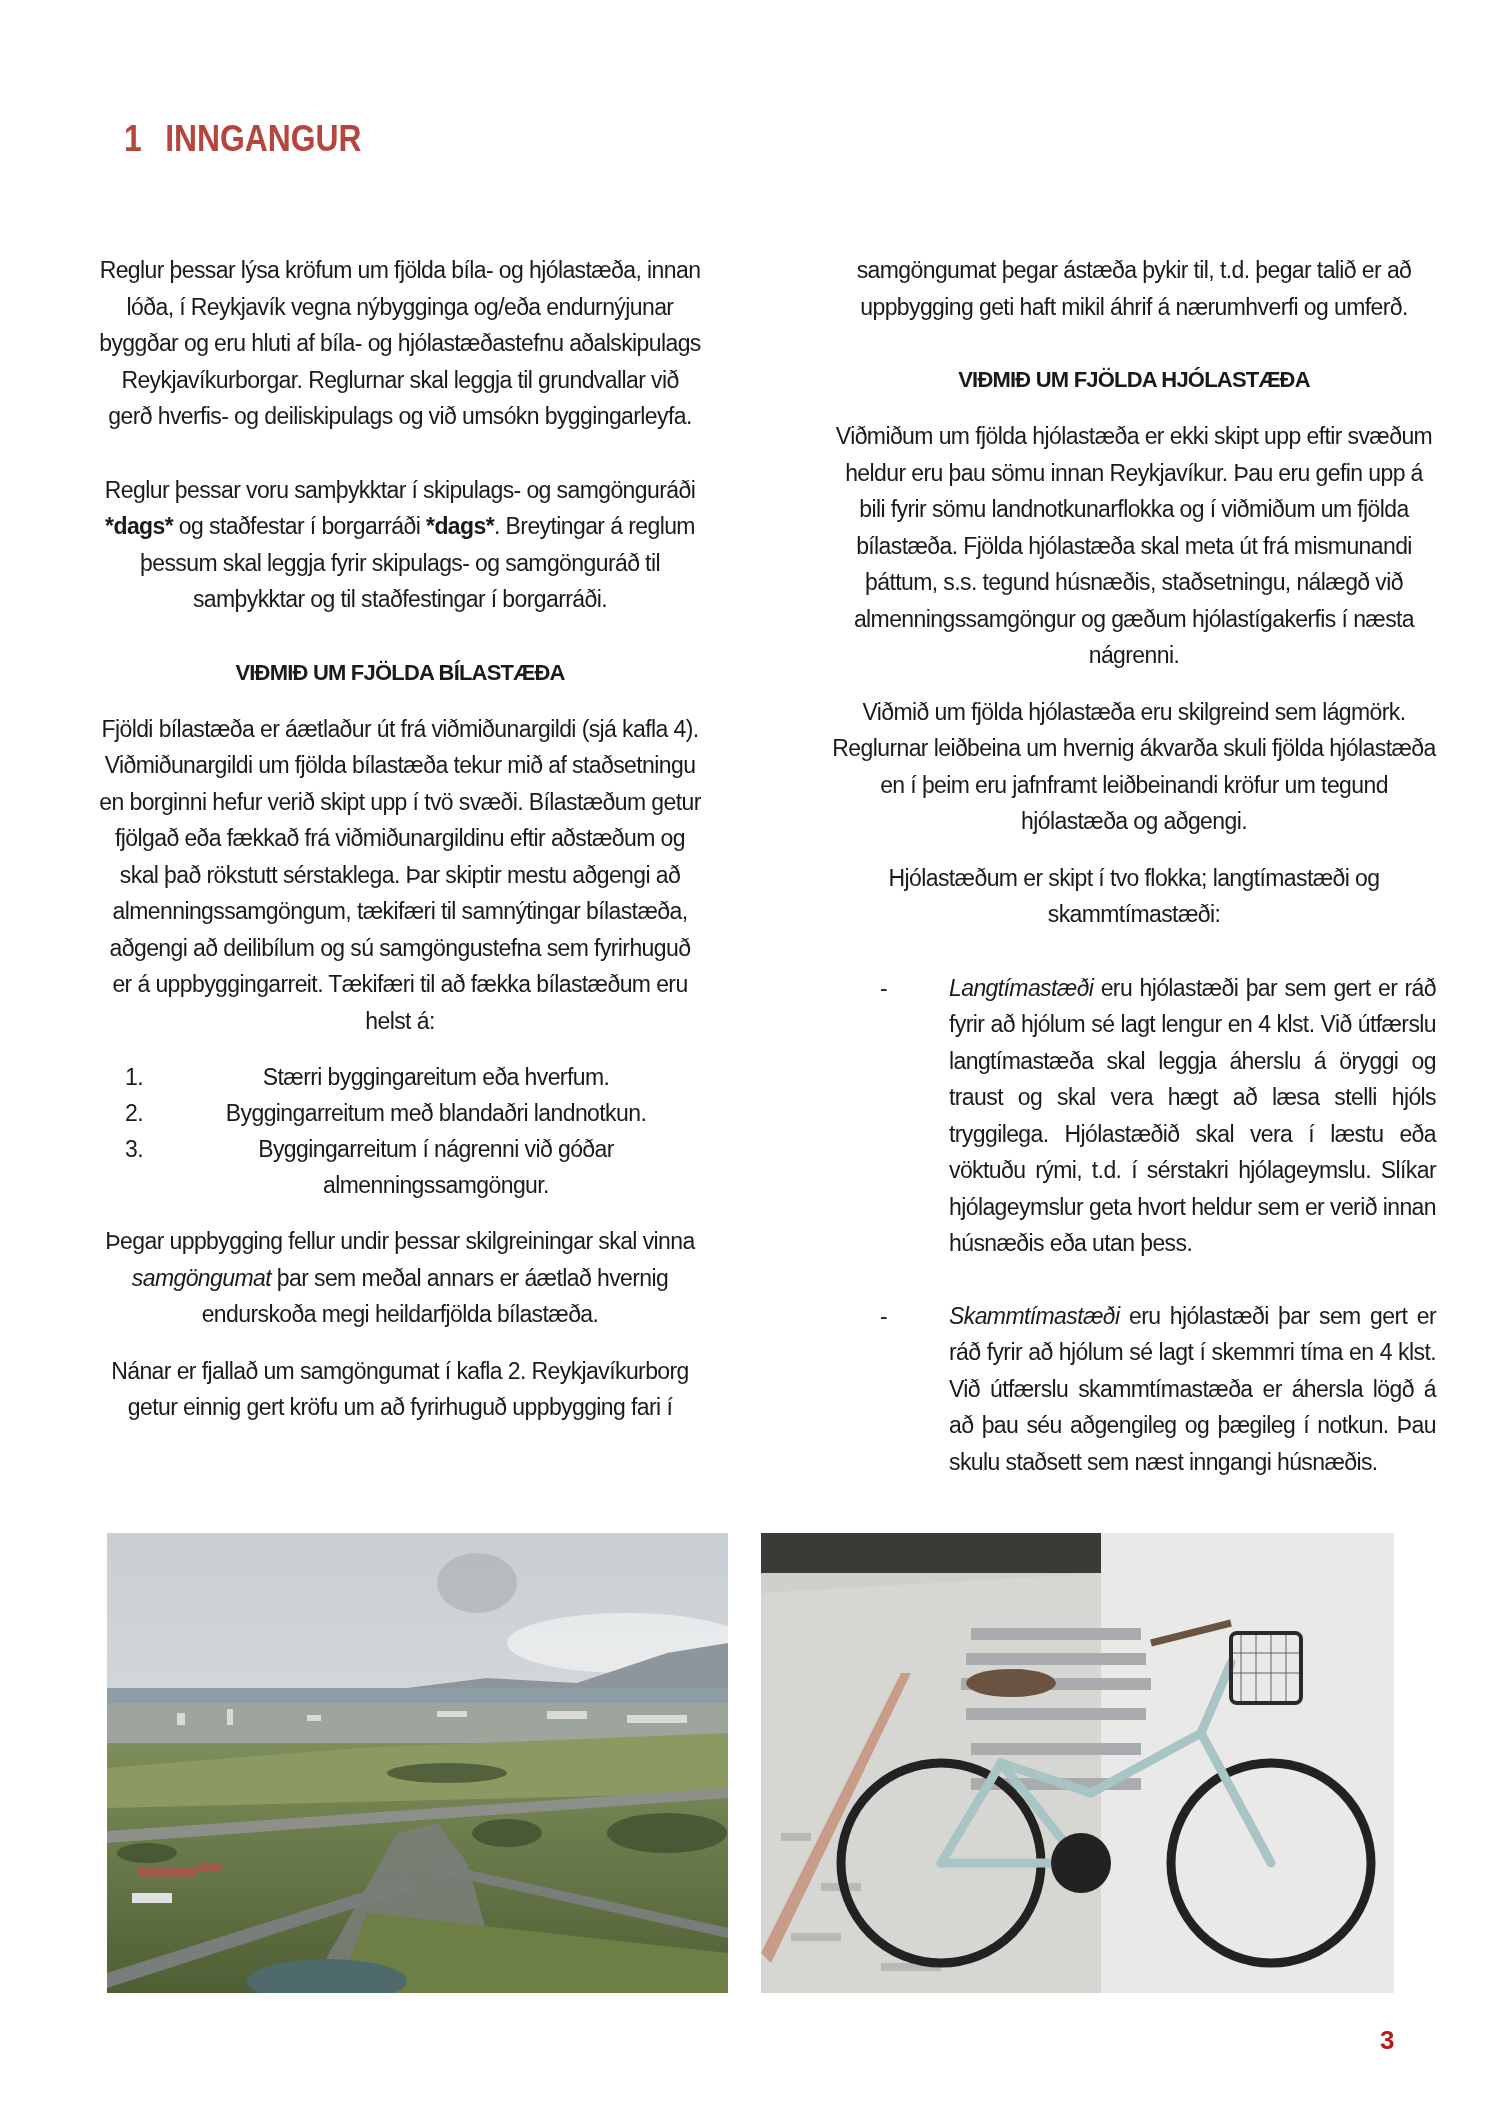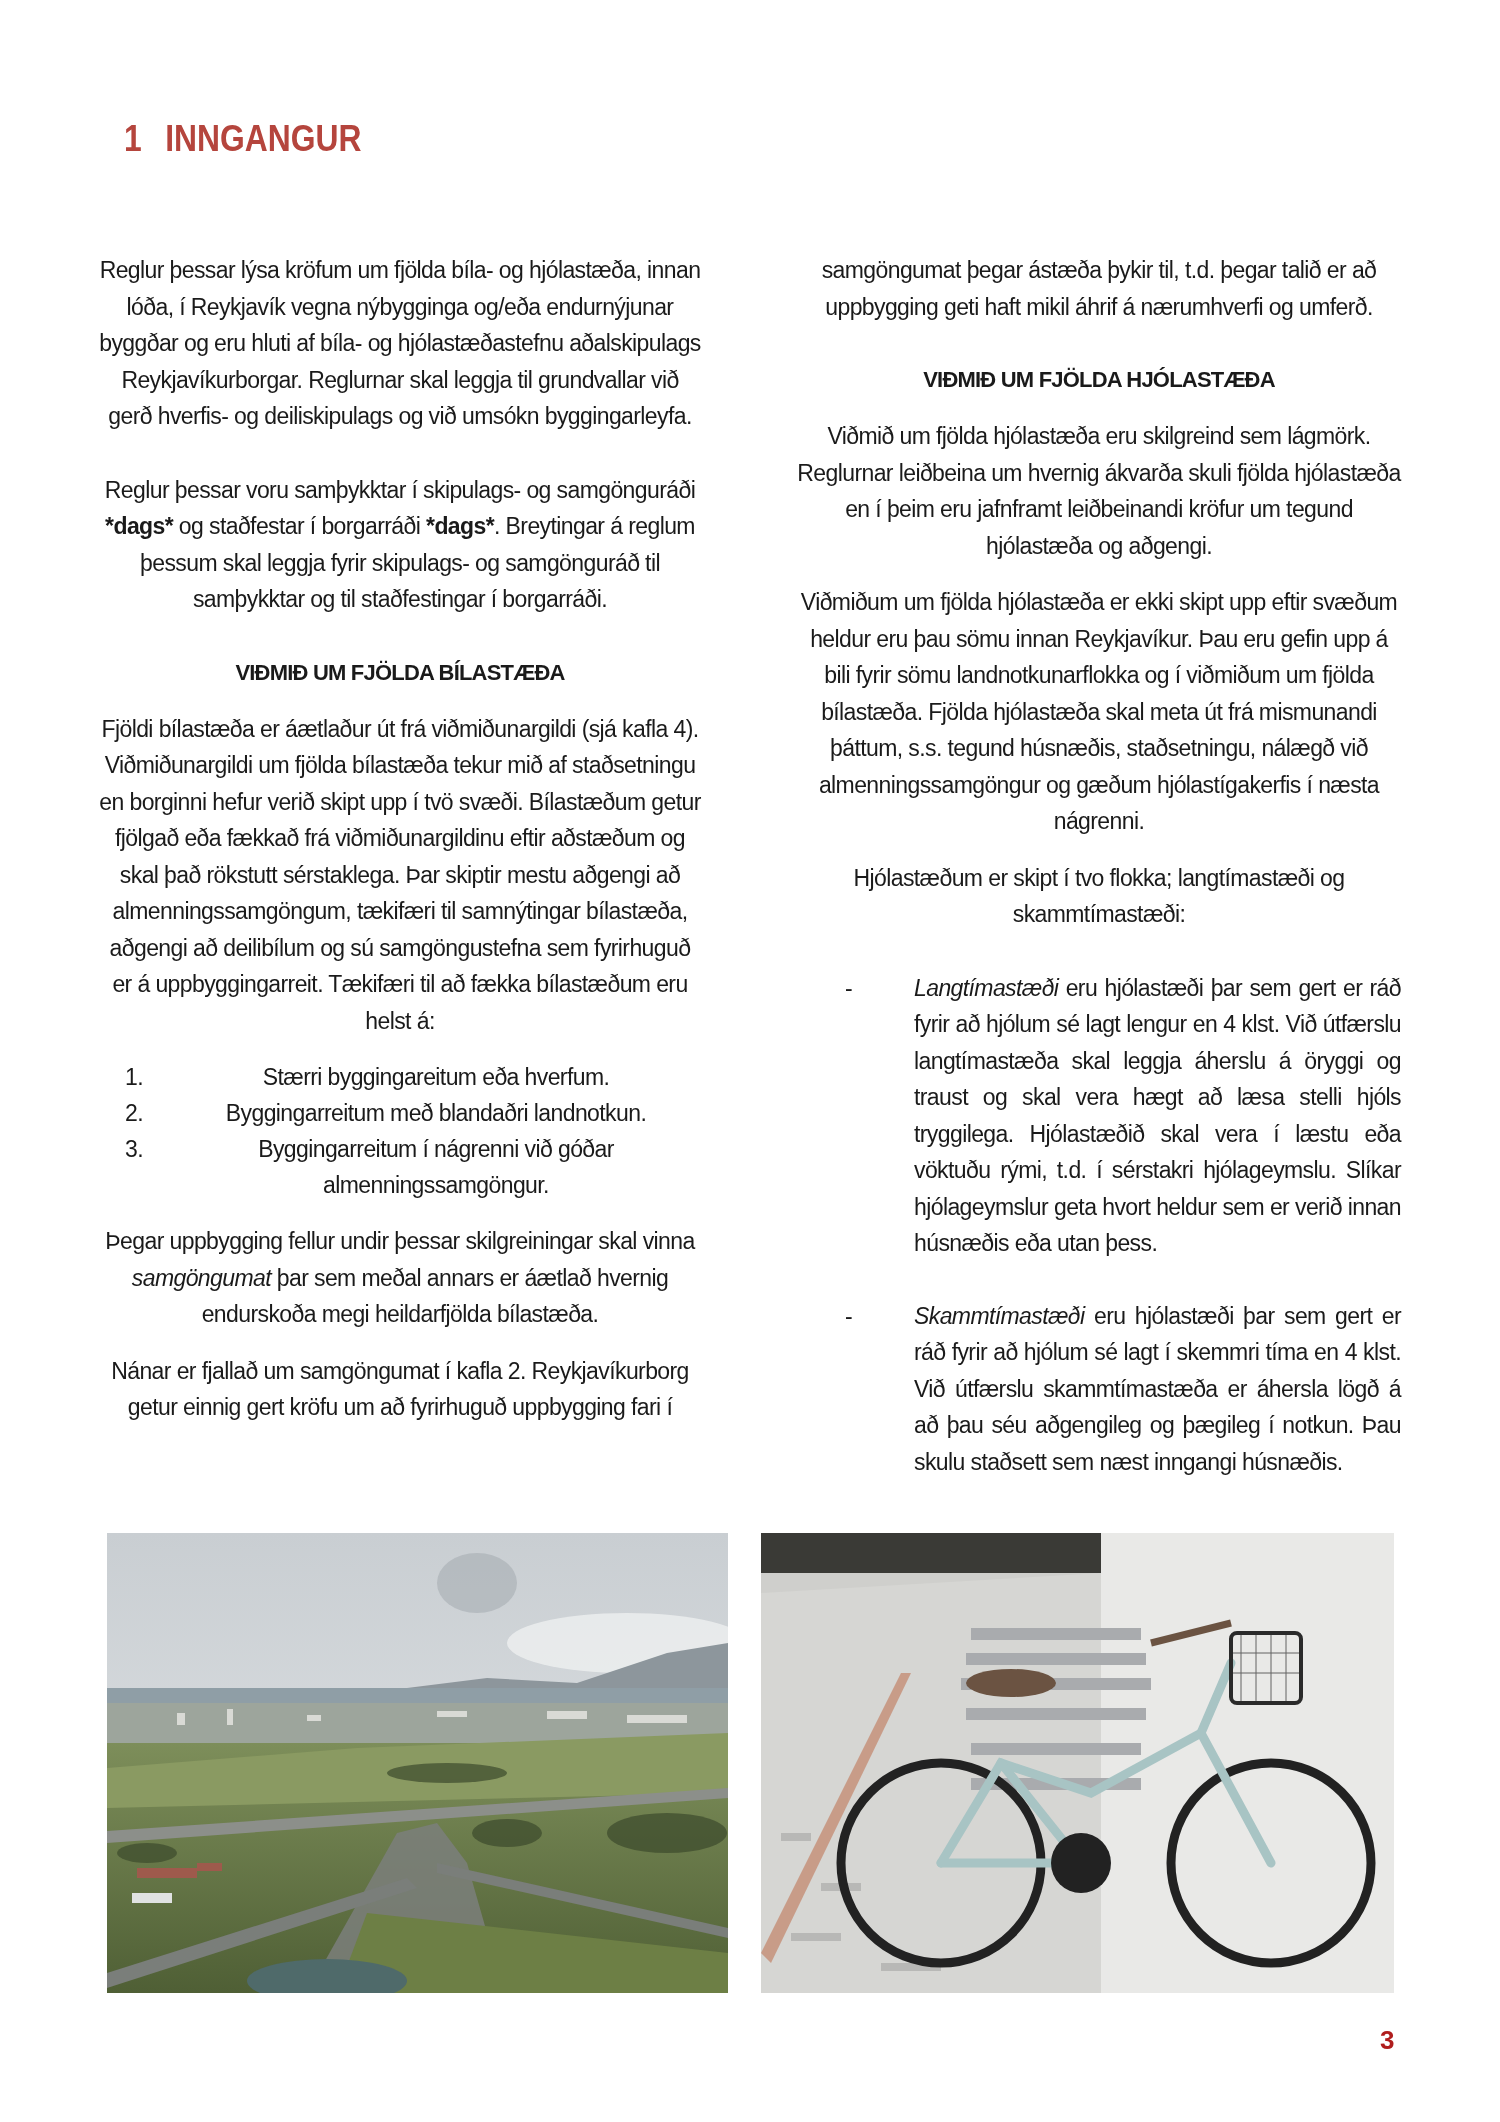--- a/index.html
+++ b/index.html
@@ -13,21 +13,21 @@
     font-weight: bold; font-size: 37px; color: #b5453d;
     letter-spacing: 0px; transform: scaleX(0.86); transform-origin: left top;
     white-space: nowrap;
   }
   .page-title .num { display: inline-block; width: 48px; }
   .col {
     position: absolute; top: 252px; width: 604px;
     font-size: 23px; line-height: 36.5px;
   }
   .col.left { left: 98px; }
-  .col.right { left: 797px; }
+  .col.right { left: 832px; }
   .col p {
     margin: 0 0 20px 0; text-align: justify;
     transform-origin: left top;
   }
   .col p, .col li, .col h2, .bul-text { letter-spacing: -0.6px; word-spacing: 0px; text-align: center; }
   .col h2 {
     font-size: 22px; font-weight: bold; margin: 0 0 20px 0; line-height: 36px;
     letter-spacing: -0.8px;
   }
   .gap { height: 17px; }
@@ -70,22 +70,22 @@
     <li><span class="n">3.</span><span>Byggingarreitum í nágrenni við góðar almenningssamgöngur.</span></li>
   </ol>
   <p><span>Þegar uppbygging fellur undir þessar skilgreiningar skal vinna </span><em>samgöngumat</em><span> þar sem meðal annars er áætlað hvernig endurskoða megi heildarfjölda bílastæða.</span></p>
   <p>Nánar er fjallað um samgöngumat í kafla 2.  Reykjavíkurborg getur einnig gert kröfu um að fyrirhuguð uppbygging fari í</p>
 </div>
 
 <div class="col right">
   <p>samgöngumat þegar ástæða þykir til,  t.d. þegar talið er að uppbygging geti haft mikil áhrif á nærumhverfi og umferð.</p>
   <div class="gap"></div>
   <h2>VIÐMIÐ UM FJÖLDA HJÓLASTÆÐA</h2>
+  <p>Viðmiðum um fjölda hjólastæða er ekki skipt upp eftir svæðum heldur eru þau sömu innan Reykjavíkur. Þau eru gefin upp á bili fyrir sömu landnotkunarflokka og í viðmiðum um fjölda bílastæða. Fjölda hjólastæða skal meta út frá mismunandi þáttum, s.s. tegund húsnæðis, staðsetningu, nálægð við almenningssamgöngur og gæðum hjólastígakerfis í næsta nágrenni.</p>
   <p>Viðmið um fjölda hjólastæða eru skilgreind sem lágmörk. Reglurnar leiðbeina um hvernig ákvarða skuli fjölda hjólastæða en í þeim eru jafnframt leiðbeinandi kröfur um tegund hjólastæða og aðgengi.</p>
-  <p>Viðmiðum um fjölda hjólastæða er ekki skipt upp eftir svæðum heldur eru þau sömu innan Reykjavíkur. Þau eru gefin upp á bili fyrir sömu landnotkunarflokka og í viðmiðum um fjölda bílastæða. Fjölda hjólastæða skal meta út frá mismunandi þáttum, s.s. tegund húsnæðis, staðsetningu, nálægð við almenningssamgöngur og gæðum hjólastígakerfis í næsta nágrenni.</p>
   <p>Hjólastæðum er skipt í tvo flokka; langtímastæði og skammtímastæði:</p>
   <div class="gap"></div>
   <div class="bullet">
     <span class="dash">-</span>
     <span class="bul-text"><em>Langtímastæði</em><span> eru hjólastæði þar sem gert er ráð fyrir að hjólum sé lagt lengur en 4 klst. Við útfærslu langtímastæða skal leggja áherslu á öryggi og traust og skal vera hægt að læsa stelli hjóls tryggilega. Hjólastæðið skal vera í læstu eða vöktuðu rými, t.d. í sérstakri hjólageymslu. Slíkar hjólageymslur geta hvort heldur sem er verið innan húsnæðis eða utan þess.</span></span>
   </div>
   <div class="bullet">
     <span class="dash">-</span>
     <span class="bul-text"><em>Skammtímastæði</em><span> eru hjólastæði þar sem gert er ráð fyrir að hjólum sé lagt í skemmri tíma en 4 klst. Við útfærslu skammtímastæða er áhersla lögð á að þau séu aðgengileg og þægileg í notkun. Þau skulu staðsett sem næst inngangi húsnæðis.</span></span>
   </div>

